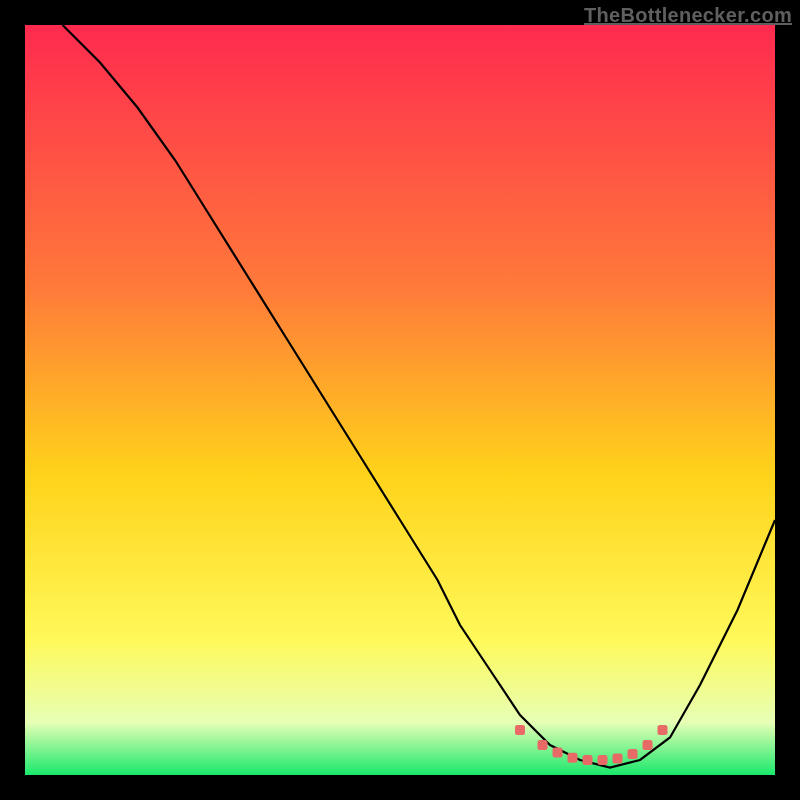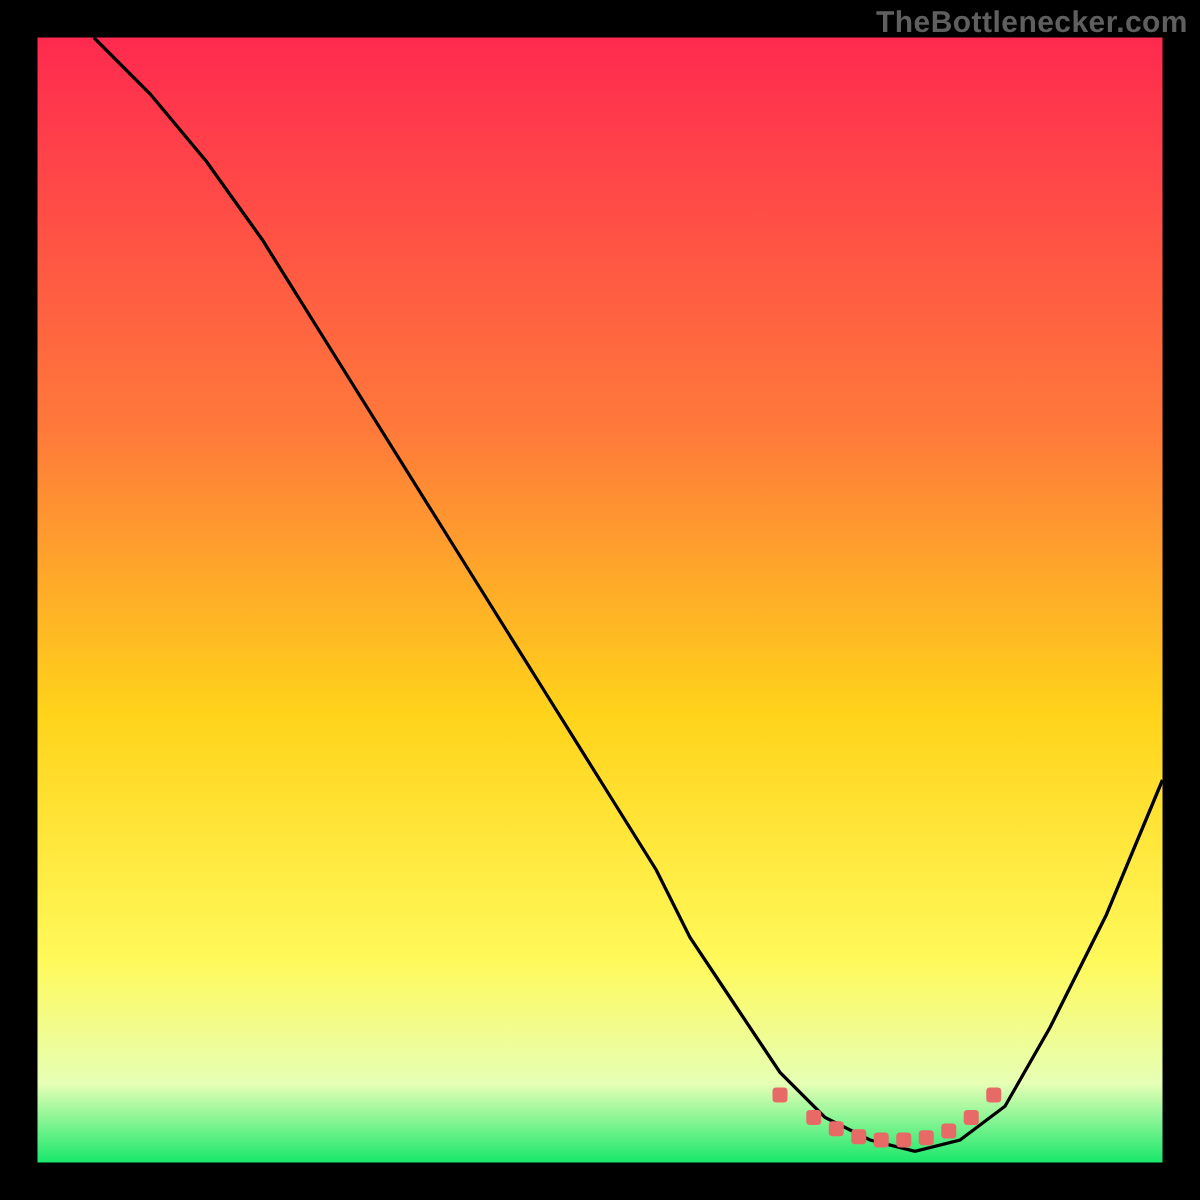--- a/index.html
+++ b/index.html
@@ -19,20 +19,21 @@
   }
   .credit {
     position: absolute;
     top: 4px;
     right: 8px;
     color: #5f5f5f;
     font-size: 20px;
     font-weight: 600;
     letter-spacing: 0.3px;
     z-index: 10;
+    text-decoration: underline;
   }
   svg {
     display: block;
   }
 </style>
 </head>
 <body>
 
 <div class="frame">
   <div class="credit">TheBottlenecker.com</div>

